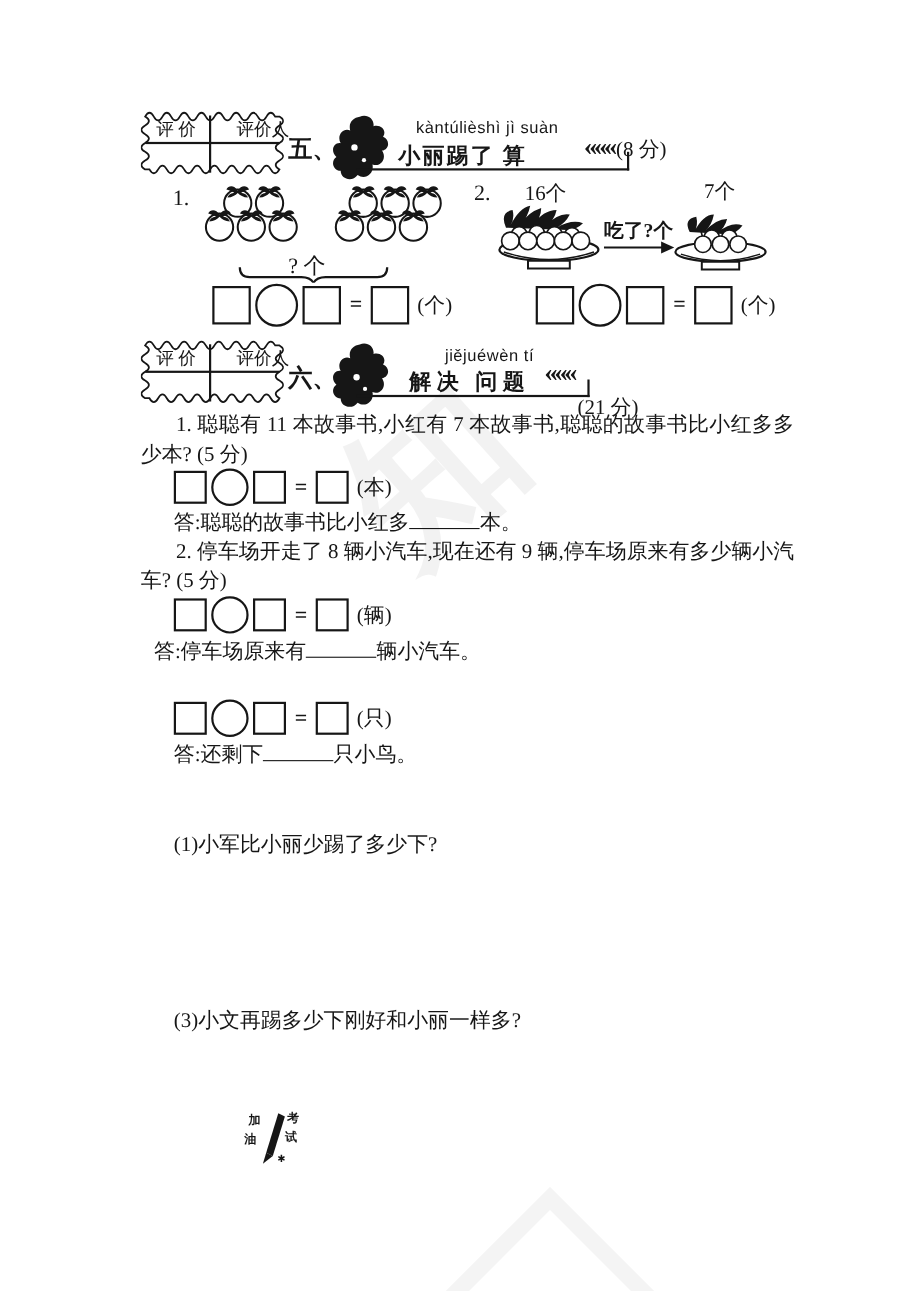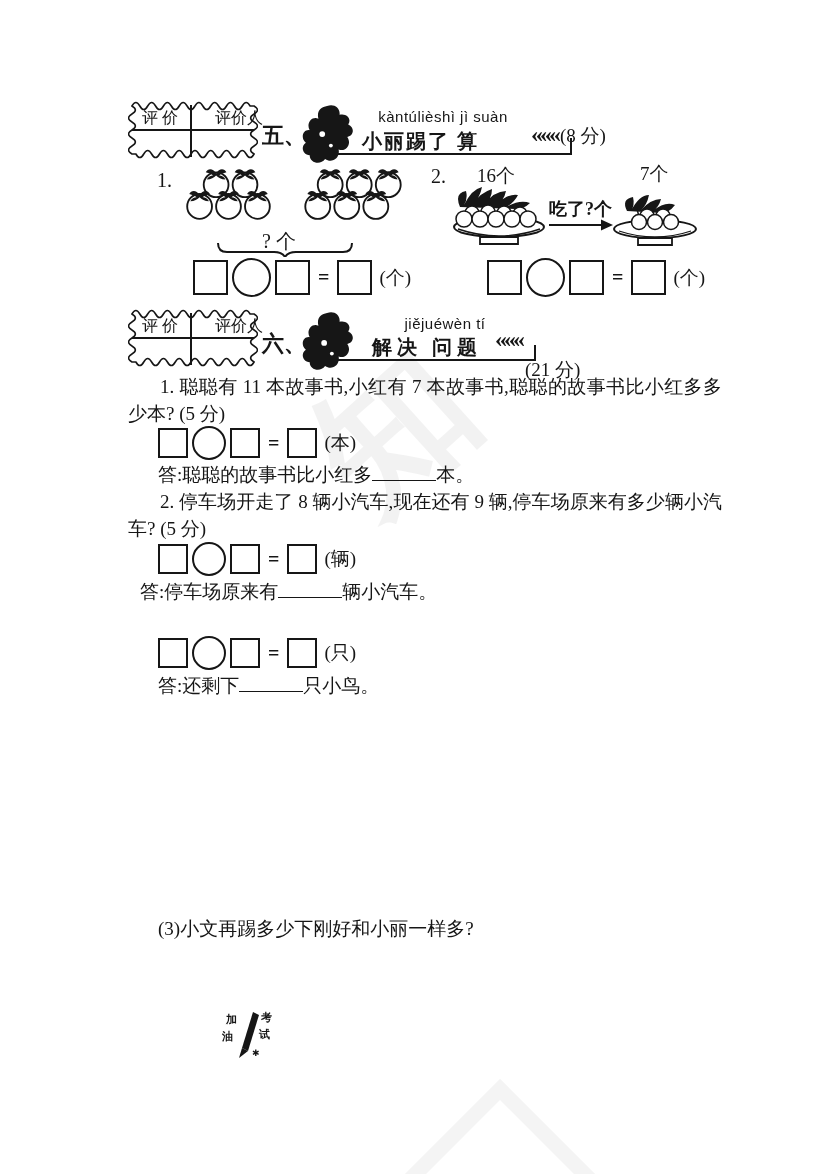--- a/index.html
+++ b/index.html
@@ -221,20 +221,21 @@
   <div class="abs eq-row small" style="left:158px;top:636px;">
     <div class="eq-sq"></div>
     <div class="eq-ci"></div>
     <div class="eq-sq"></div>
     <div class="eq-eq">=</div>
     <div class="eq-sq"></div>
     <div class="eq-unit">(只)</div>
   </div>
   <div class="abs ansline" style="left:158px;top:672px;"><span>答:还剩下</span><span class="blank"></span><span>只小鸟。</span></div>
 
+  <div class="abs para" style="left:158px;top:755px;width:560px;">(1)小军比小丽少踢了多少下?</div>
   <div class="abs para" style="left:158px;top:915px;width:560px;">(3)小文再踢多少下刚好和小丽一样多?</div>
 
   <div class="abs flogo-ch" style="left:226px;top:1014px;">加</div>
   <div class="abs flogo-ch" style="left:222px;top:1031px;">油</div>
   <svg class="abs" style="left:237px;top:1008px;width:24px;height:52px;" viewBox="0 0 24 52">
     <path d="M5,40 L16,4 L22,7 L11,43 Z" fill="#161616"></path>
     <path d="M5,40 L11,43 L2,50 Z" fill="#161616"></path>
   </svg>
   <div class="abs flogo-ch" style="left:261px;top:1012px;">考</div>
   <div class="abs flogo-ch" style="left:259px;top:1029px;">试</div>

